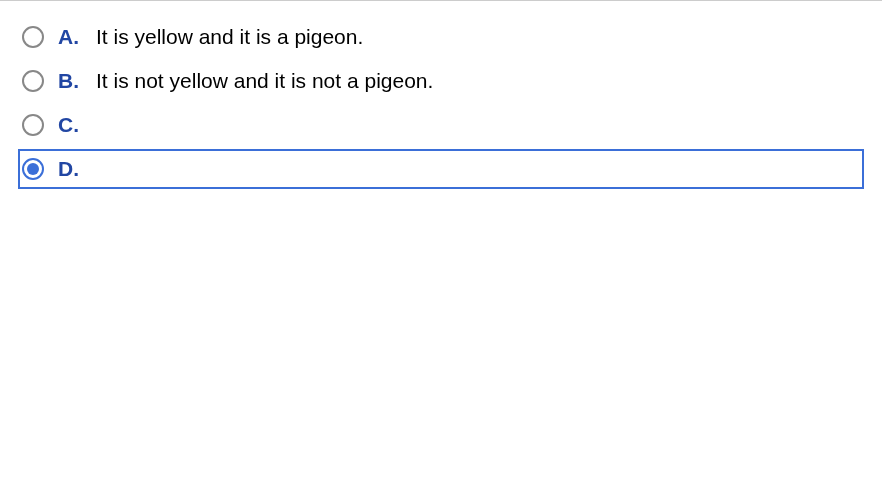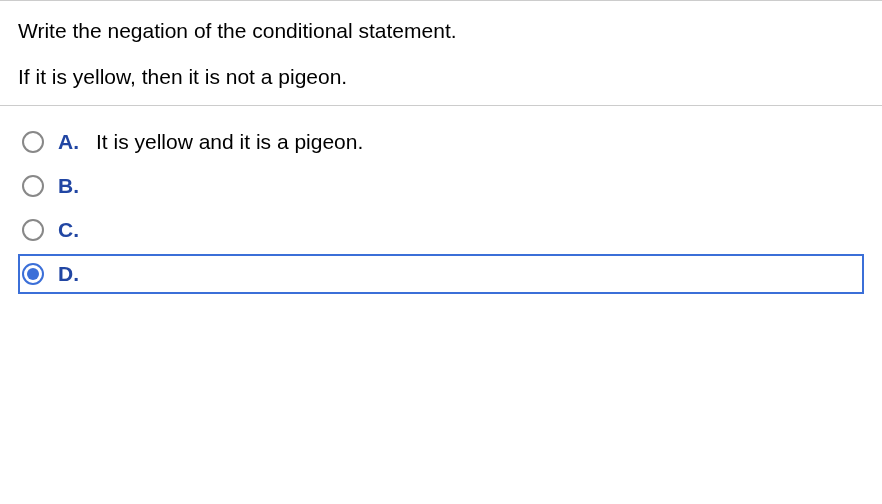--- a/index.html
+++ b/index.html
@@ -82,36 +82,33 @@
       font-size: 21px;
       color: #000;
     }
   </style>
 </head>
 <body>
 
 <div class="container">
   <div class="top-border"></div>
 
-  <div class="question-section">
-    <p class="question-prompt">Write the negation of the conditional statement.</p>
-    <p class="question-statement">If it is yellow, then it is not a pigeon.</p>
-  </div>
 
   <div class="options-section">
 
     <div class="option-row">
       <span class="radio"></span>
       <span class="option-letter">A.</span>
       <span class="option-text">It is yellow and it is a pigeon.</span>
     </div>
 
     <div class="option-row">
       <span class="radio"></span>
       <span class="option-letter">B.</span>
+      <span class="option-text">It is not yellow and it is not a pigeon.</span>
     </div>
 
     <div class="option-row">
       <span class="radio"></span>
       <span class="option-letter">C.</span>
     </div>
 
     <div class="option-row selected">
       <span class="radio">
           <span class="radio-inner"></span>

